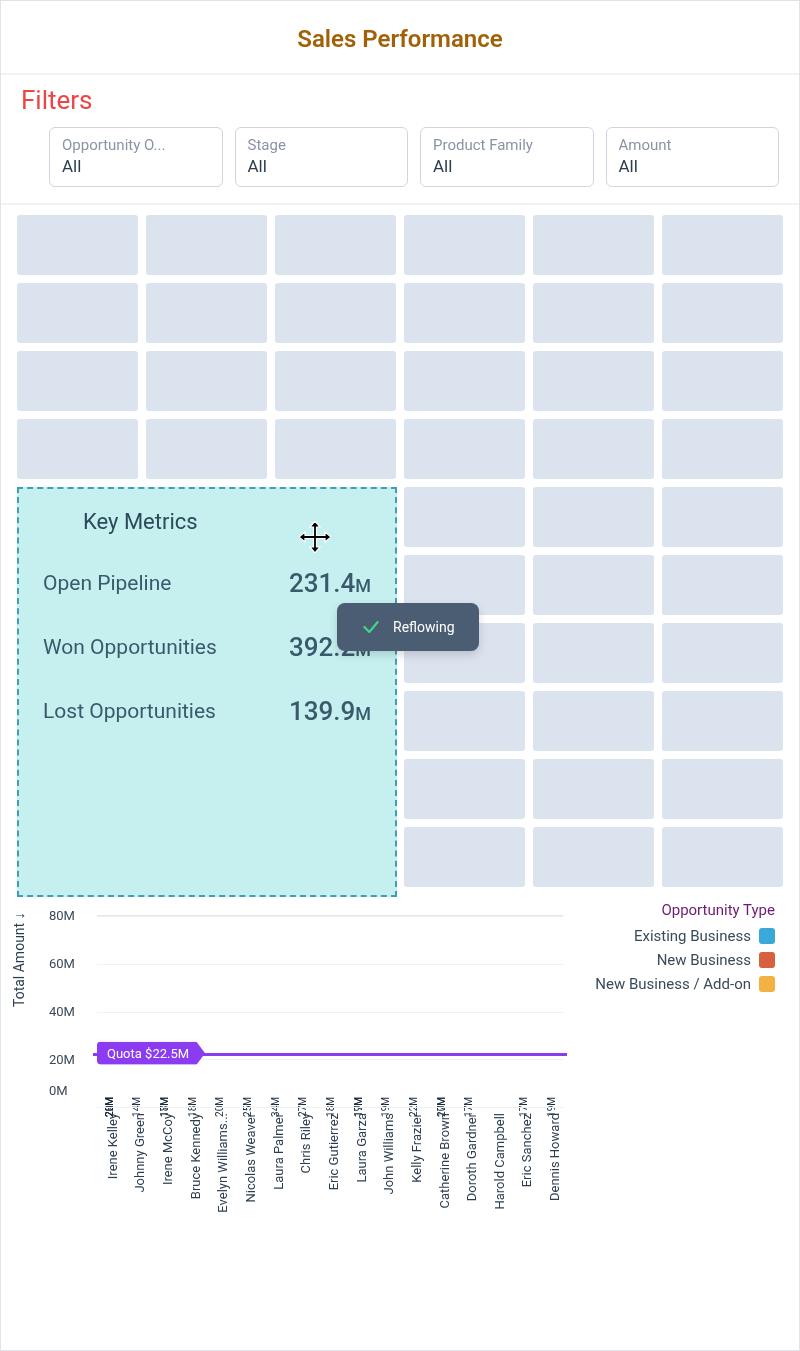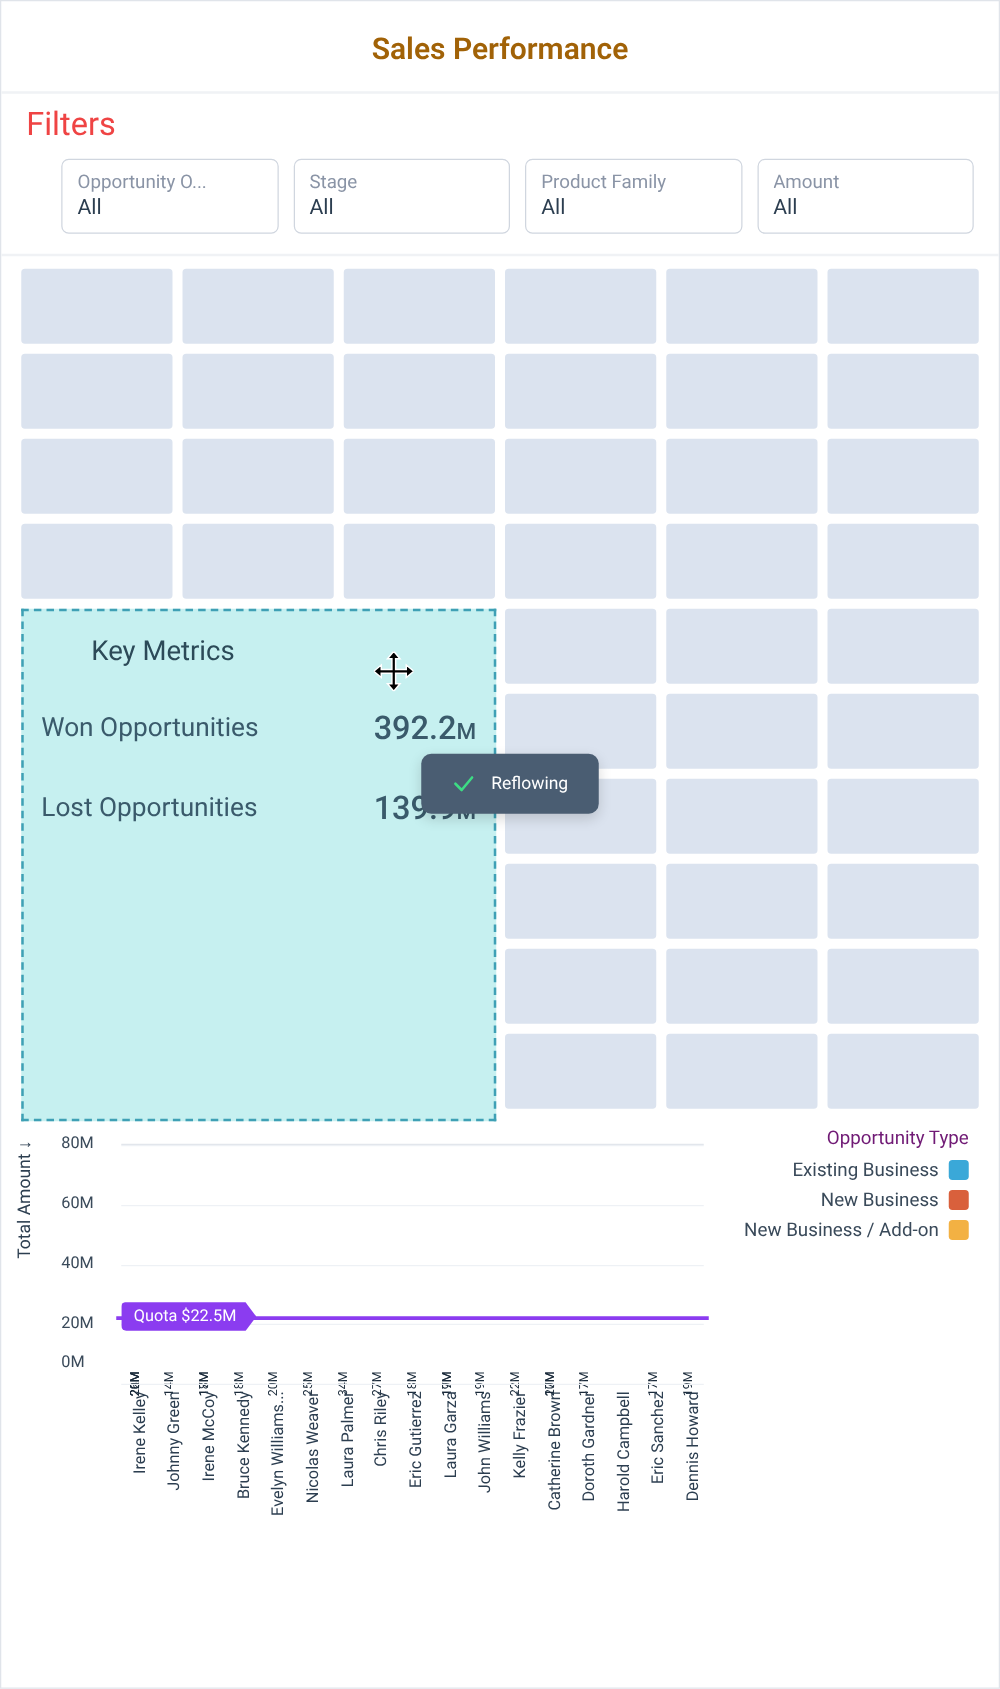--- a/index.html
+++ b/index.html
@@ -70,21 +70,21 @@
   }
   
   .key-metrics {
     position: absolute;
     top: 282px;
     left: 16px;
     width: 380px;
     height: 410px;
     background: #c6f0f0;
     border: 2px dashed #3fa0b5;
-    padding: 20px 14px;
+    padding: 20px 24px;
   }
   .key-metrics-title {
     font-size: 22px;
     color: #2c4a58;
     text-align: left;
     padding-left: 40px;
     margin-bottom: 30px;
   }
   .metric-row {
     display: flex;
@@ -338,20 +338,24 @@
     <div class="placeholder-cell" style="visibility:hidden"></div>
       <div class="placeholder-cell" style="visibility:hidden"></div>
       <div class="placeholder-cell" style="visibility:hidden"></div>
       <div class="placeholder-cell"></div>
       <div class="placeholder-cell"></div>
       <div class="placeholder-cell"></div>
   </div>
 
   <div class="key-metrics">
     <div class="key-metrics-title">Key Metrics</div>
+    <div class="metric-row">
+      <span class="metric-label">Open Pipeline</span>
+      <span class="metric-value"><span>231.4</span><span class="unit">M</span></span>
+    </div>
     <div class="metric-row">
       <span class="metric-label">Won Opportunities</span>
       <span class="metric-value"><span>392.2</span><span class="unit">M</span></span>
     </div>
     <div class="metric-row">
       <span class="metric-label">Lost Opportunities</span>
       <span class="metric-value"><span>139.9</span><span class="unit">M</span></span>
     </div>
   </div>
 

